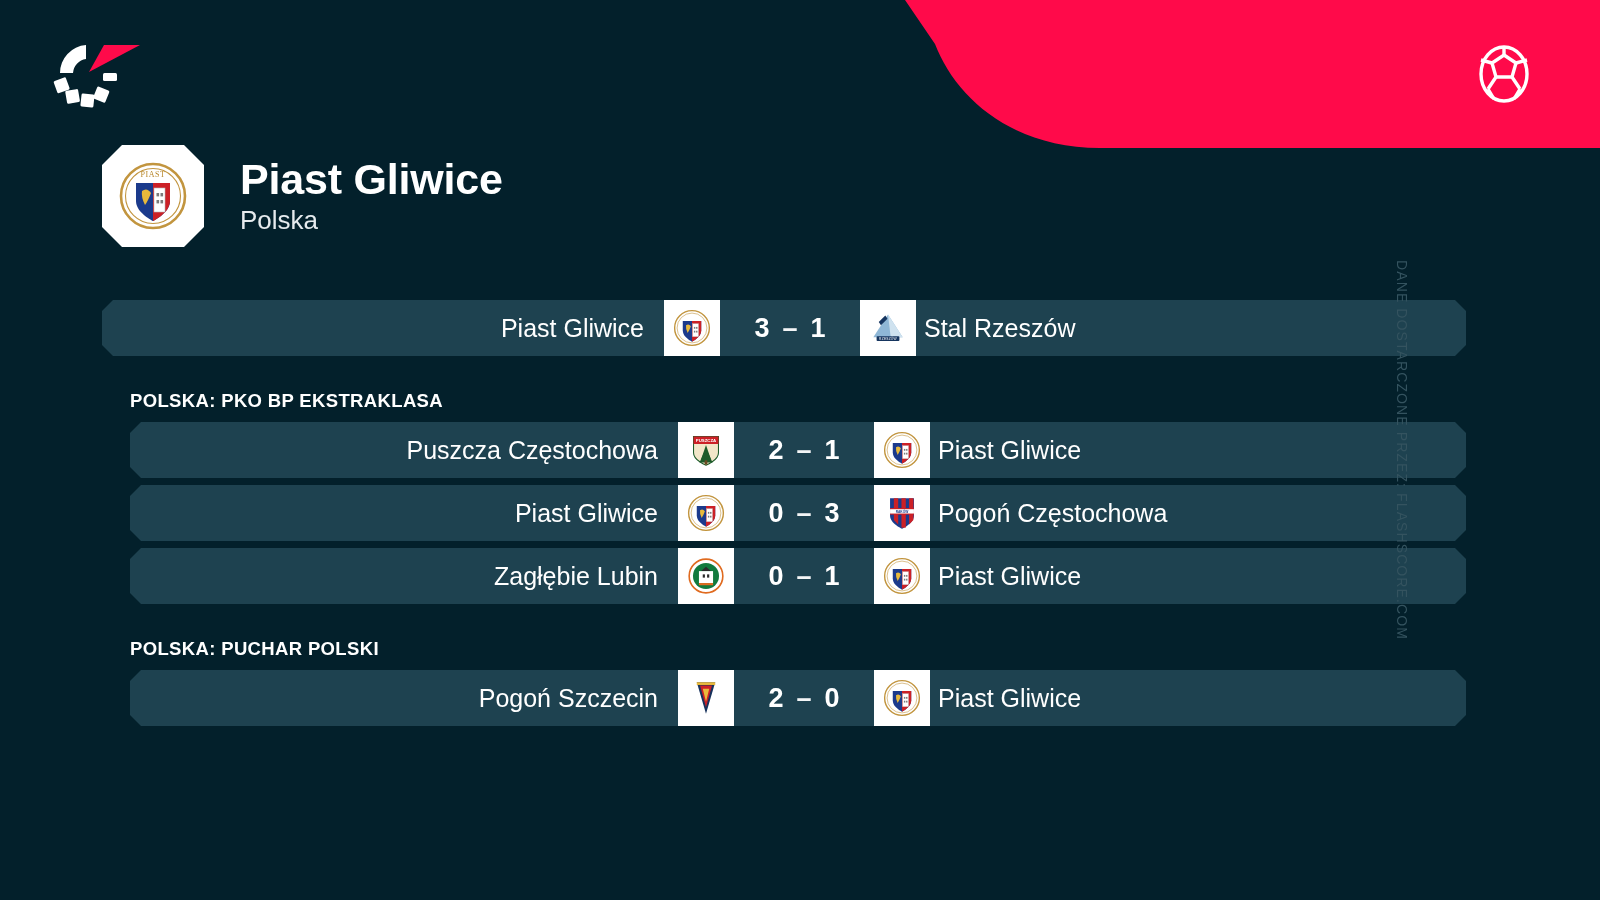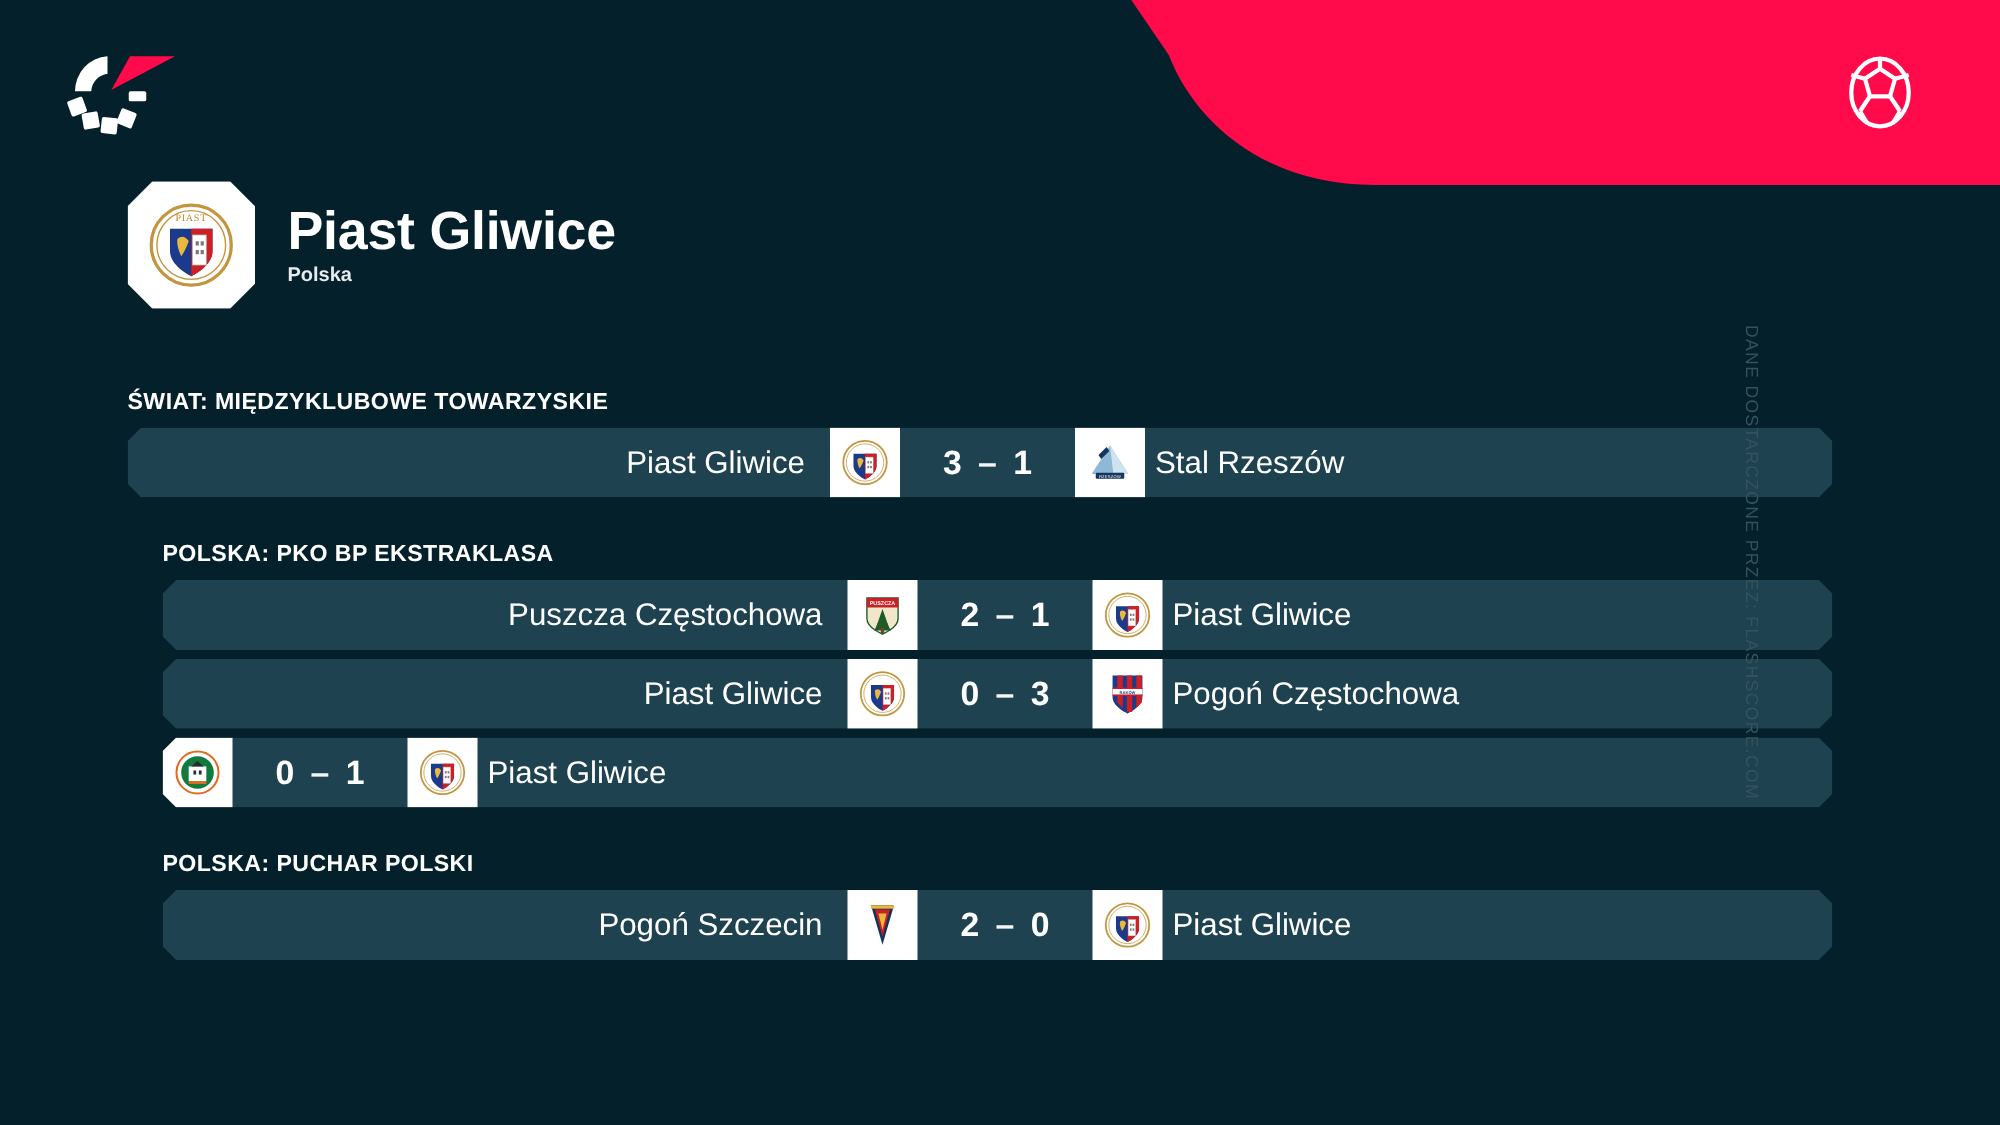--- a/index.html
+++ b/index.html
@@ -45,21 +45,21 @@
     height: 62px;
   }
 
   
   .team-header {
     position: absolute;
     top: 145px;
     left: 102px;
     display: flex;
     align-items: center;
-    gap: 26px;
+    gap: 36px;
     justify-content: space-between;
   }
 
   .crest-tile {
     width: 102px;
     height: 102px;
     background: #ffffff;
     clip-path: polygon(20px 0, calc(100% - 20px) 0, 100% 20px,
                        100% calc(100% - 20px), calc(100% - 20px) 100%,
                        20px 100%, 0 calc(100% - 20px), 0 20px);
@@ -74,22 +74,22 @@
 
   .team-name {
     font-size: 43px;
     font-weight: bold;
     letter-spacing: -0.2px;
     line-height: 1.12;
     color: #ffffff;
   }
 
   .team-country {
-    font-size: 16px;
-    font-weight: bold;
+    font-size: 26px;
+    font-weight: normal;
     color: #e6ebee;
     line-height: 1.2;
   }
 
   
   .matches {
     position: absolute;
     top: 300px;
     left: 102px;
     width: 1364px;
@@ -228,21 +228,20 @@
     </svg>
   </div>
   <div class="team-text">
     <div class="team-name">Piast Gliwice</div>
     <div class="team-country">Polska</div>
   </div>
 </div>
 
 <div class="matches">
     <div class="section-block">
-      <div class="section-title">ŚWIAT: MIĘDZYKLUBOWE TOWARZYSKIE</div>
       <div class="match-row">
         <div class="mr-home-name">Piast Gliwice</div>
         <div class="mr-badge">
           <svg viewBox="0 0 70 70">
     <circle cx="35" cy="35" r="32" fill="#ffffff" stroke="#c2953f" stroke-width="2.6"></circle>
     <circle cx="35" cy="35" r="27.5" fill="#ffffff" stroke="#c2953f" stroke-width="1.1"></circle>
     <path d="M18 22 L52 22 L52 40 C52 52 35 60 35 60 C35 60 18 52 18 40 Z" fill="#1b3a8c"></path>
     <path d="M35 22 L52 22 L52 40 C52 52 35 60 35 60 Z" fill="#cc2026"></path>
     <path d="M24 30 q5 -4 9 2 q-3 8 -6 12 q-4 -8 -3 -14 Z" fill="#e8b93c"></path>
     <rect x="36" y="27" width="11" height="24" fill="#ffffff" stroke="#b9b9b9" stroke-width="0.6"></rect>
@@ -332,20 +331,21 @@
     <path d="M34 8 L42 8 L42 62 L34 62 Z" fill="#cc2026"></path>
     <path d="M48 8 L56 8 L56 48 L48 56 Z" fill="#cc2026"></path>
     <rect x="13" y="26" width="44" height="12" fill="#cc2026"></rect>
     <rect x="13" y="28" width="44" height="8" fill="#ffffff"></rect>
     <text x="35" y="35" text-anchor="middle" font-family="'Liberation Sans', sans-serif" font-size="6" font-weight="bold" fill="#1b3a8c">RAKÓW</text>
   </svg>
         </div>
         <div class="mr-away-name">Pogoń Częstochowa</div>
       </div>
       <div class="match-row">
+        <div class="mr-home-name">Zagłębie Lubin</div>
         <div class="mr-badge">
           <svg viewBox="0 0 70 70">
     <circle cx="35" cy="35" r="31" fill="#ffffff" stroke="#e06b20" stroke-width="3"></circle>
     <circle cx="35" cy="35" r="24" fill="#117a3d"></circle>
     <rect x="22" y="26" width="26" height="22" fill="#ffffff"></rect>
     <path d="M26 26 L35 18 L44 26 Z" fill="#2b2b2b"></path>
     <rect x="29" y="32" width="4" height="6" fill="#2b2b2b"></rect>
     <rect x="37" y="32" width="4" height="6" fill="#2b2b2b"></rect>
     <rect x="22" y="48" width="26" height="4" fill="#e06b20"></rect>
   </svg>

